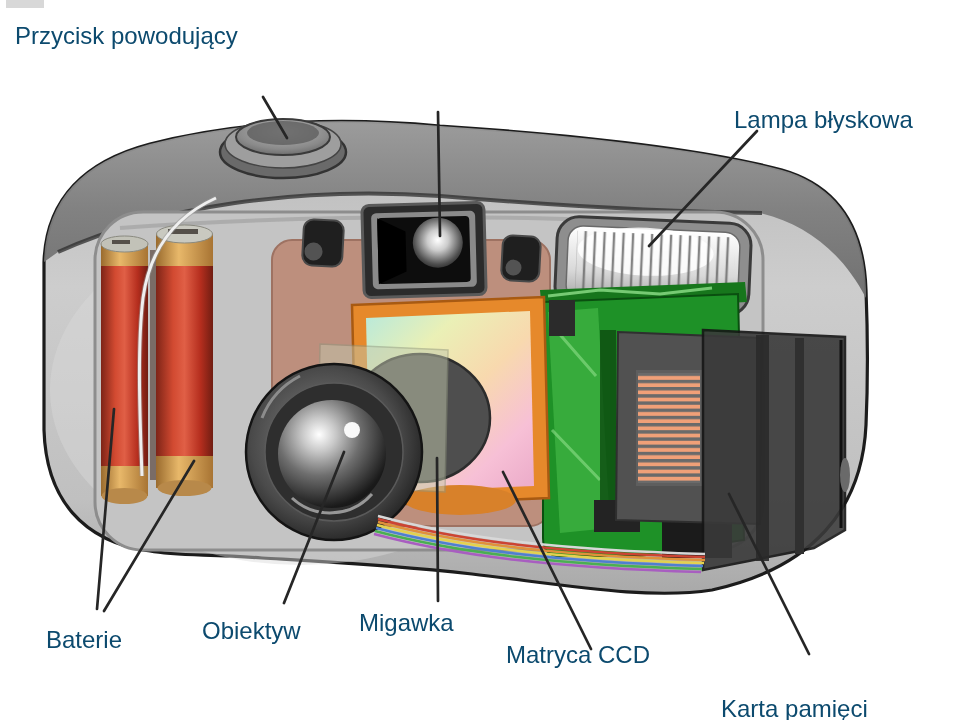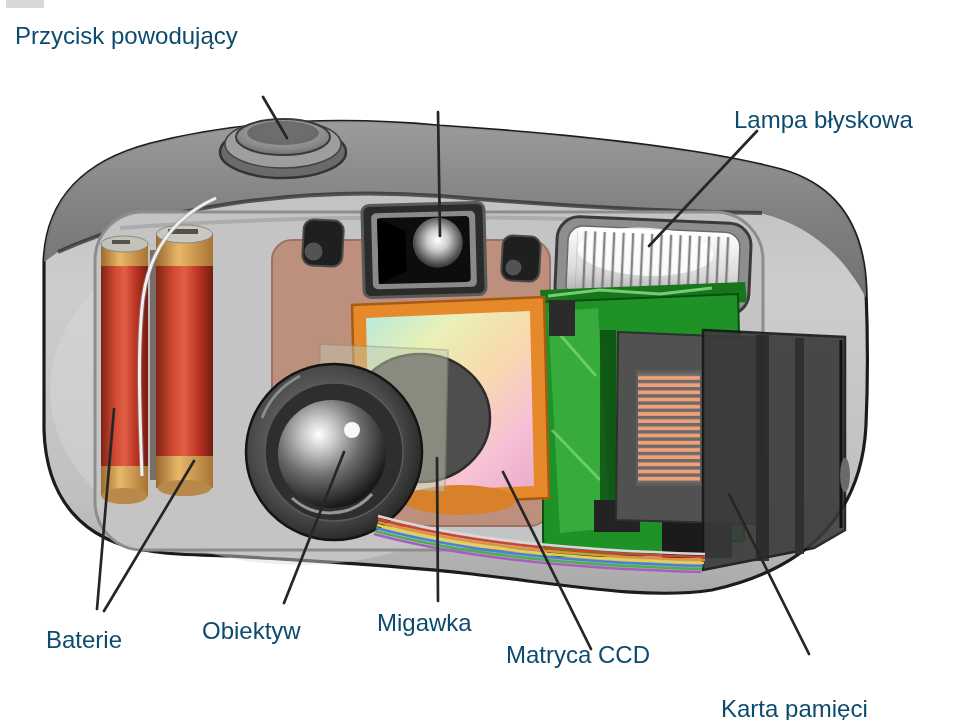--- a/index.html
+++ b/index.html
@@ -242,17 +242,17 @@
     <line x1="809" y1="654" x2="729" y2="494"></line>
   </g>
 </svg>
 
 <div class="lbl" style="left:15px;top:17px;">
   <div>Przycisk powodujący</div>
 </div>
 <div class="lbl" style="left:690px;top:101px;margin-left:44px;">Lampa błyskowa</div>
 <div class="lbl" style="left:20px;top:621px;margin-left:26px;">Baterie</div>
 <div class="lbl" style="left:202px;top:612px;">Obiektyw</div>
-<div class="lbl" style="left:377px;top:604px;">Migawka</div>
+<div class="lbl" style="left:359px;top:604px;">Migawka</div>
 <div class="lbl" style="left:506px;top:636px;">Matryca CCD</div>
 <div class="lbl" style="left:721px;top:690px;">Karta pamięci</div>
 
 </div>
 
 </body></html>

